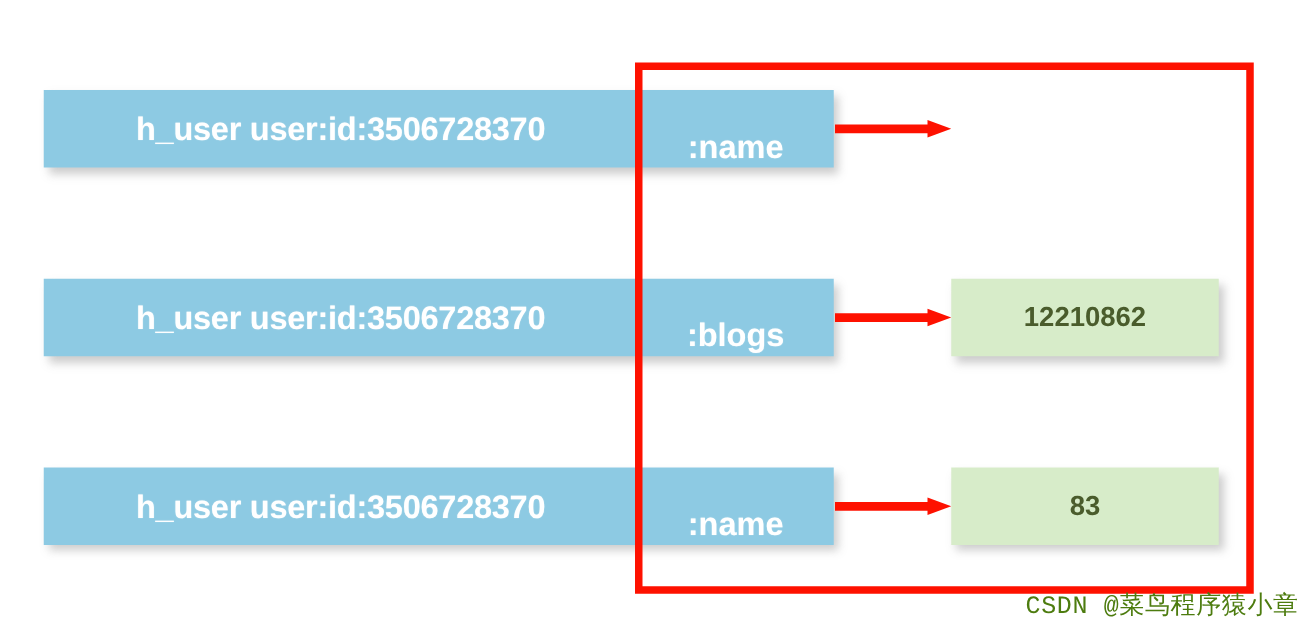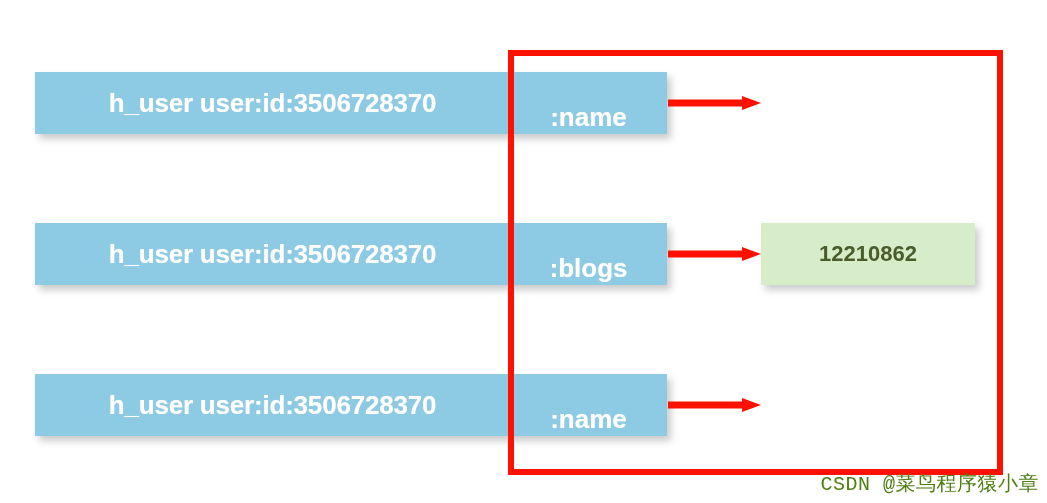--- a/index.html
+++ b/index.html
@@ -152,19 +152,22 @@
 
   <div class="row row-3">
     <div class="key-bar">
       <span class="key-name">h_user user:id:3506728370</span>
       <span class="field-name">:name</span>
     </div>
     <svg class="arrow" viewBox="0 0 93 16" xmlns="http://www.w3.org/2000/svg">
       <line x1="0" y1="8" x2="78" y2="8" stroke="#fe1100" stroke-width="7"></line>
       <polygon points="74,1 93,8 74,15" fill="#fe1100"></polygon>
     </svg>
+    <div class="value-box">
+      <span class="value-text">83</span>
+    </div>
   </div>
 
   <div id="red-rect"></div>
 
   <div id="watermark">CSDN @菜鸟程序猿小章</div>
 
 </div>
 
 </body></html>

